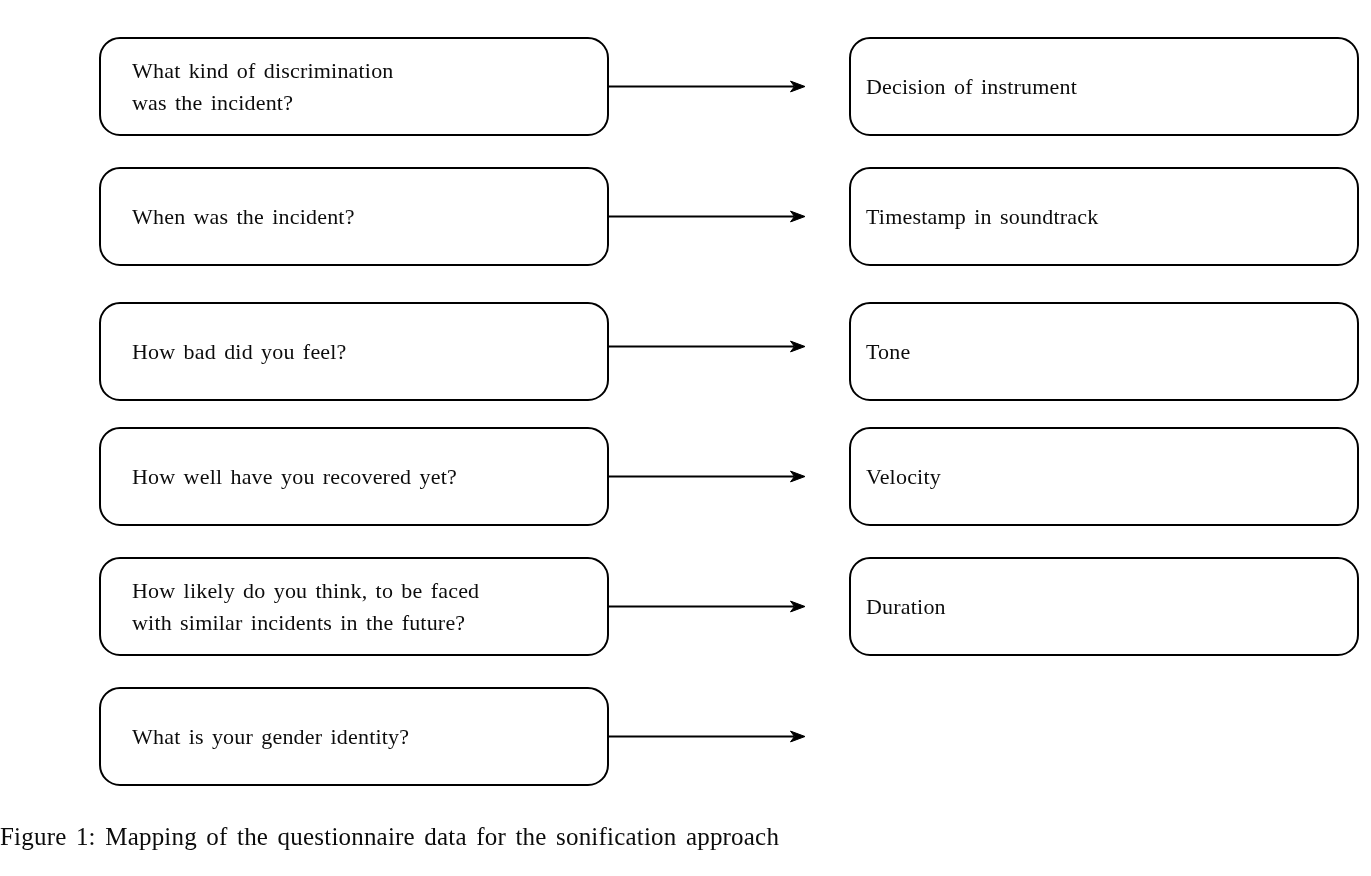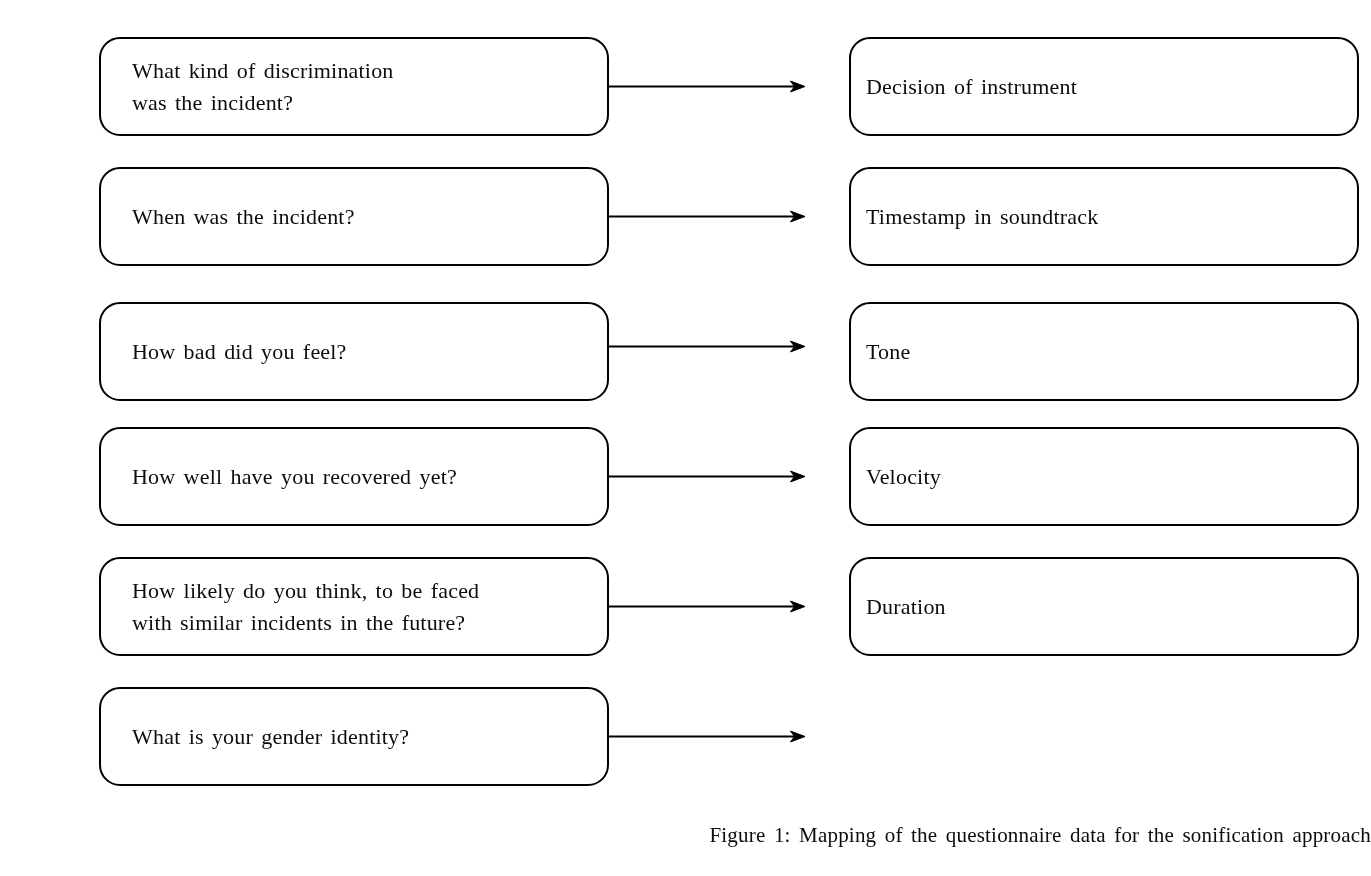--- a/index.html
+++ b/index.html
@@ -44,22 +44,22 @@
     color: #0c0c0c;
     letter-spacing: 0.2px;
     word-spacing: 2.5px;
     white-space: pre-line;
   }
   .caption {
     position: absolute;
     top: 823px;
     left: 0;
     width: 1371px;
-    text-align: right;
-    font-size: 21px;
+    text-align: left;
+    font-size: 25px;
     color: #0c0c0c;
     letter-spacing: 0.2px;
     word-spacing: 3px;
   }
 </style>
 </head>
 <body>
 
 <div class="diagram">
 

